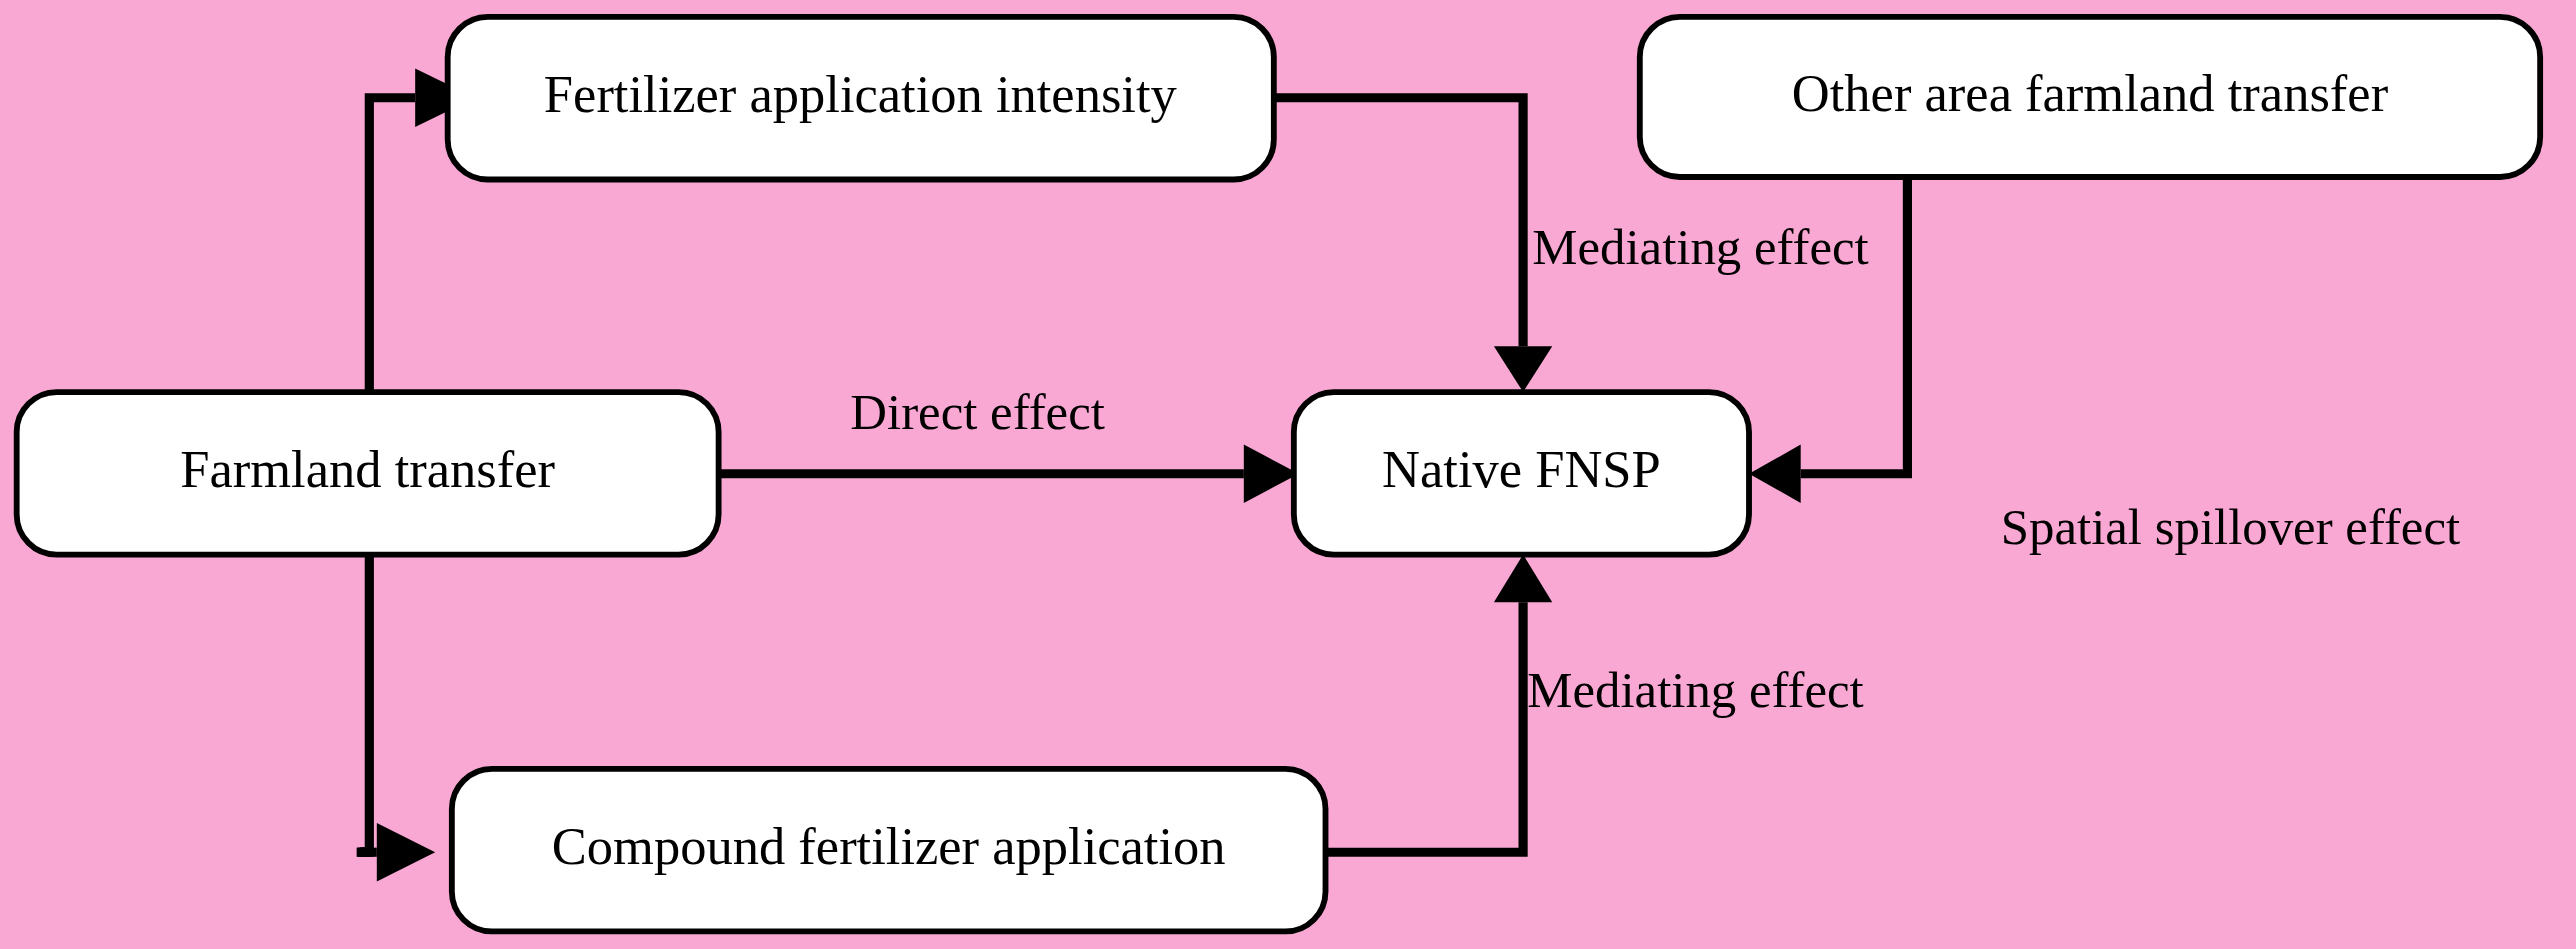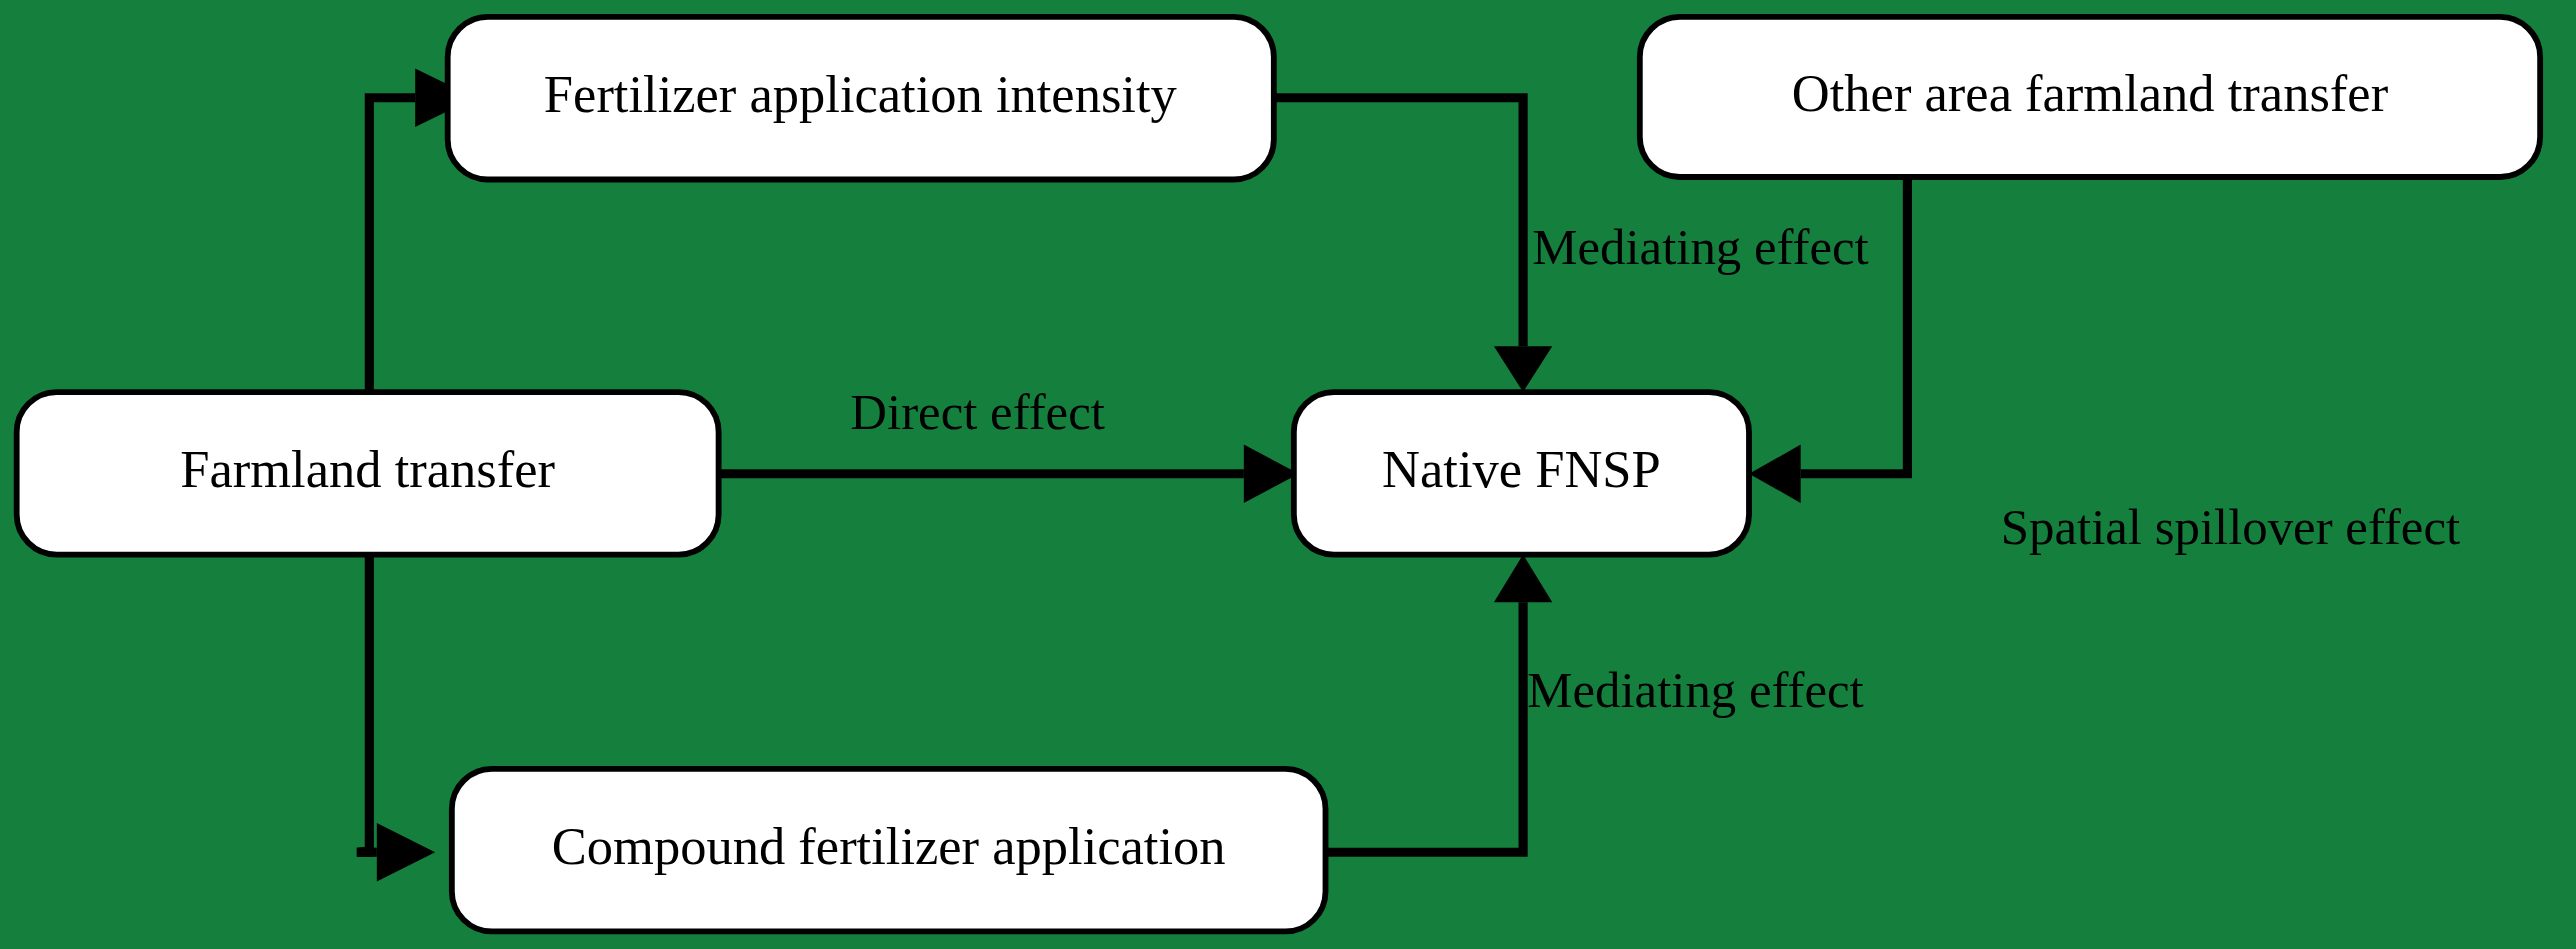--- a/index.html
+++ b/index.html
@@ -10,21 +10,21 @@
   body {
     width: 2576px;
     height: 950px;
     overflow: hidden;
     font-family: "Liberation Serif", "DejaVu Serif", serif;
   }
   #diagram-root {
     position: relative;
     width: 2576px;
     height: 950px;
-    background: #15803d;
+    background: #f9a8d4;
   }
   #diagram-svg {
     position: absolute;
     top: 0;
     left: 0;
     width: 2576px;
     height: 950px;
     display: block;
   }
   .node-box {

